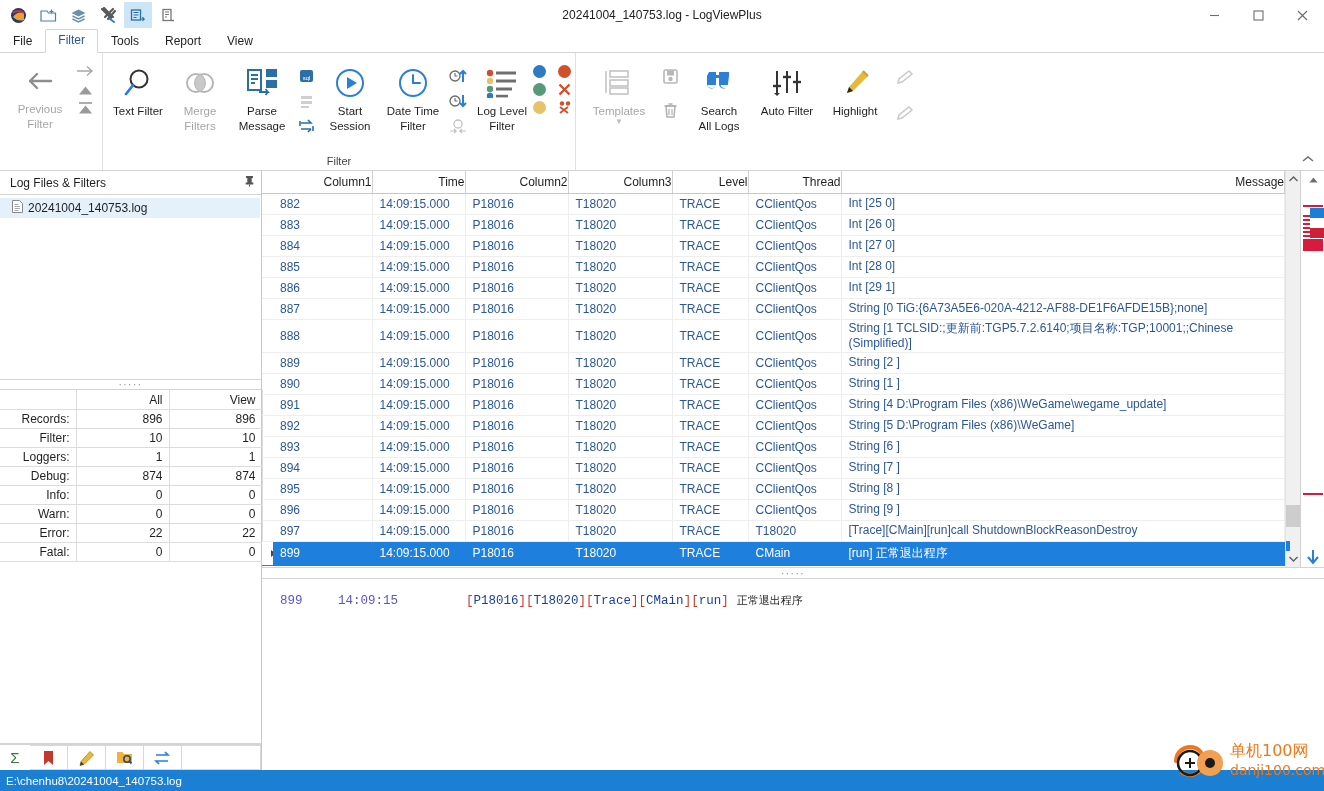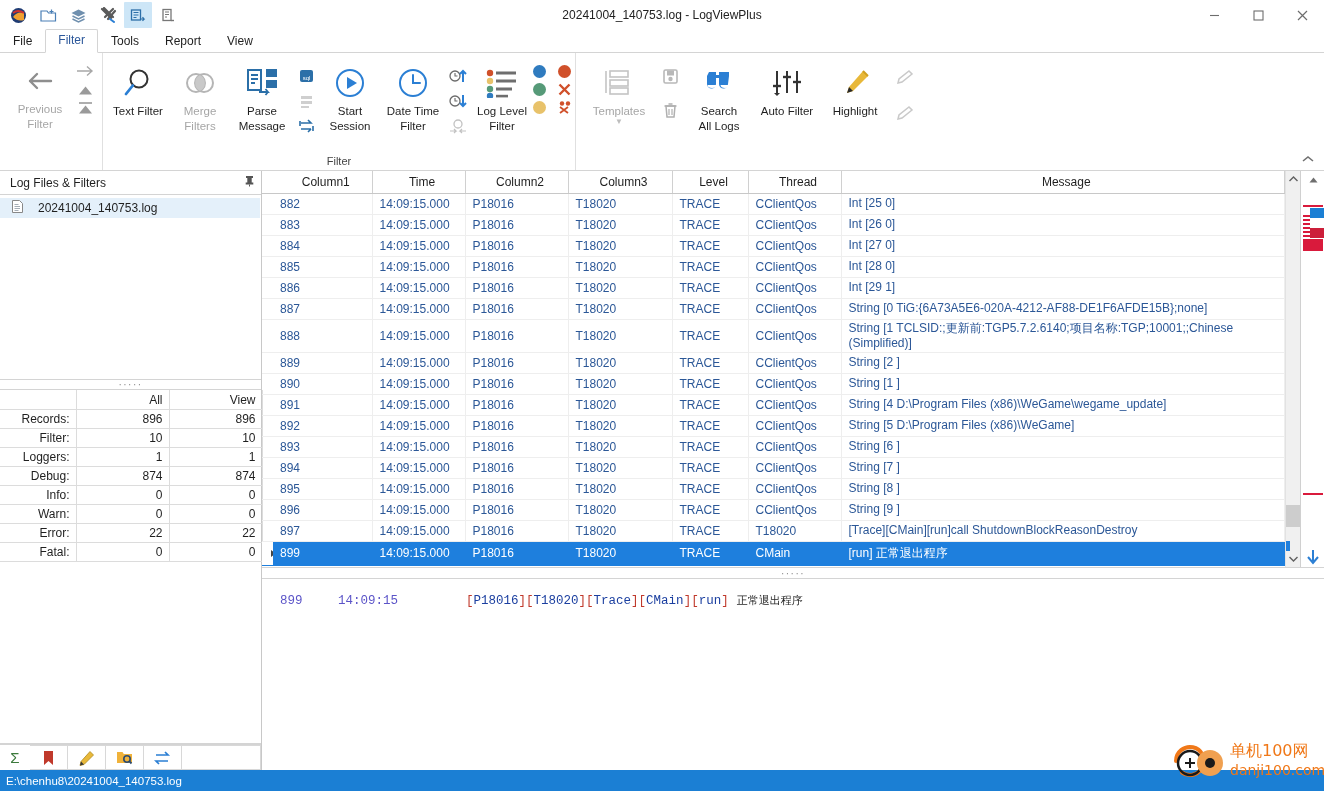--- a/index.html
+++ b/index.html
@@ -139,21 +139,21 @@
   .lp-header {
     height: 24px; flex: 0 0 24px;
     display: flex; align-items: center;
     padding: 0 6px 0 10px;
     border-bottom: 1px solid #d4d4d4;
     font-size: 12px; color: #1f1f1f;
   }
   .lp-pin { margin-left: auto; color: #555; font-size: 12px; transform: rotate(0deg); }
   .lp-tree { flex: 1; overflow: hidden; padding-top: 3px; min-height: 0; }
   .tree-item {
-    display: flex; align-items: center; gap: 15px;
+    display: flex; align-items: center; gap: 5px;
     height: 20px; padding-left: 12px; margin-right: 1px;
     background: #e4f0fa;
     font-size: 12px; color: #1f1f1f; text-align: center;
   }
 
   .lp-splitter {
     height: 11px; flex: 0 0 11px;
     border-top: 1px solid #d4d4d4;
     border-bottom: 1px solid #d4d4d4;
     display: flex; align-items: center; justify-content: center;
@@ -193,21 +193,21 @@
 
   
   .rightarea { flex: 1; display: flex; flex-direction: column; min-width: 0; min-height: 0; }
 
   .gridwrap { flex: 0 0 396px; display: flex; min-height: 0; }
 
   .gridscroll { flex: 1; min-width: 0; display: flex; flex-direction: column; }
   table.grid { border-collapse: collapse; width: 100%; table-layout: fixed; }
   table.grid th {
     font-weight: normal; font-size: 12px; color: #1f1f1f;
-    text-align: center; height: 22px; padding: 0 0 0 7px;
+    text-align: right; height: 22px; padding: 0 0 0 7px;
     border-right: 1px solid #d0d0d0; border-bottom: 1px solid #c8c8c8;
     background: #ffffff; vertical-align: middle;
   }
   table.grid td {
     font-size: 12px; color: #2b5797;
     height: 21px; padding: 1px 0 1px 7px;
     border-right: 1px solid #eeeeee; border-bottom: 1px solid #eeeeee;
     vertical-align: middle; overflow: hidden; white-space: nowrap;
   }
   table.grid td.msg { white-space: normal; line-height: 15px; }

